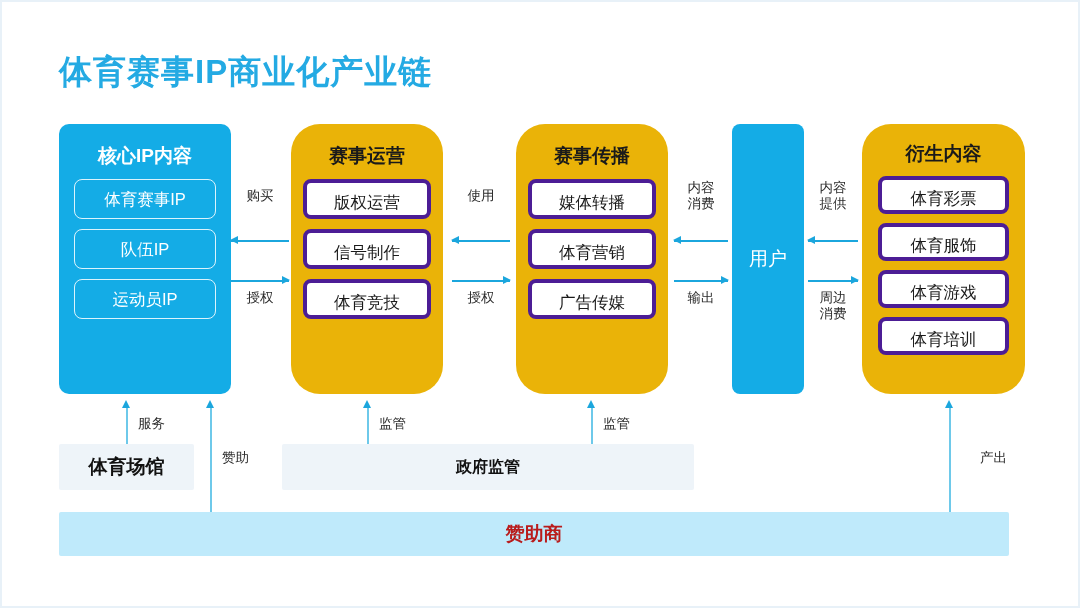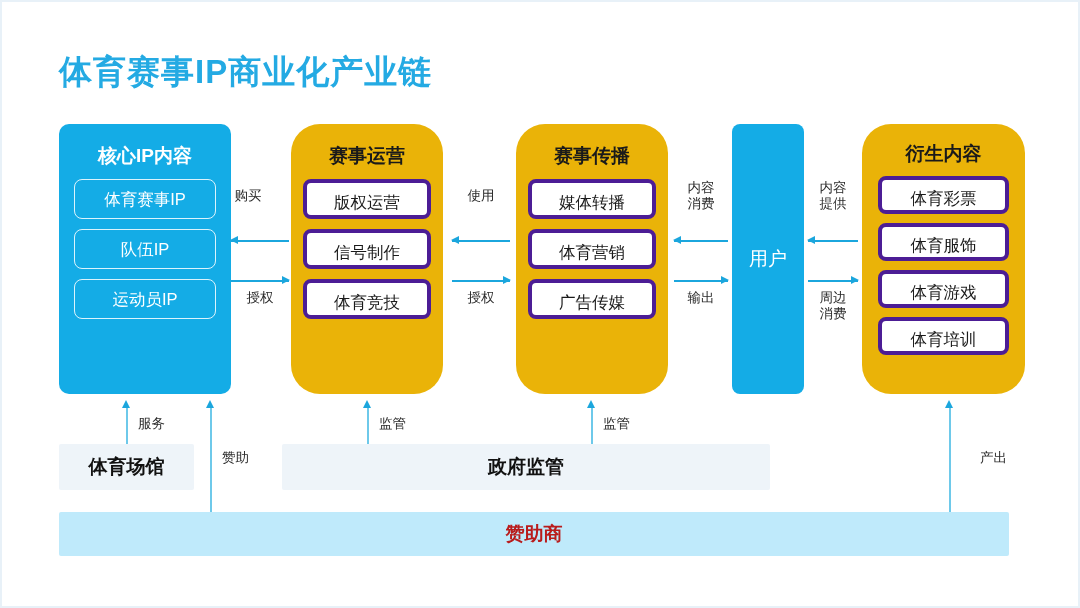--- a/index.html
+++ b/index.html
@@ -162,22 +162,22 @@
     align-items: center;
     justify-content: center;
     font-weight: bold;
     white-space: nowrap;
   }
   #bar-venue {
     left: 57px; top: 442px; width: 135px; height: 46px;
     background: #eef4f9; color: #111111; font-size: 19px;
   }
   #bar-gov {
-    left: 280px; top: 442px; width: 488px; height: 46px;
-    background: #eef4f9; color: #111111; font-size: 19px;
+    left: 280px; top: 442px; width: 412px; height: 46px;
+    background: #eef4f9; color: #111111; font-size: 16px;
   }
   #bar-sponsor {
     left: 57px; top: 510px; width: 950px; height: 44px;
     background: #bfeafb; color: #b91c1c; font-size: 19px;
   }
 </style>
 </head>
 <body>
 
 <div id="page">
@@ -211,21 +211,21 @@
 
   <div class="col light" id="col-deriv">
     <div class="col-title">衍生内容</div>
     <div class="item">体育彩票</div>
     <div class="item">体育服饰</div>
     <div class="item">体育游戏</div>
     <div class="item">体育培训</div>
   </div>
 
   <div class="harrow left" style="left:229px; top:238px; width:58px;"></div>
-  <div class="flow-label" style="left:217px; top:186px; width:58px;">购买</div>
+  <div class="flow-label" style="left:229px; top:186px; width:58px;">购买</div>
   <div class="harrow right" style="left:229px; top:278px; width:58px;"></div>
   <div class="flow-label" style="left:229px; top:288px; width:58px;">授权</div>
 
   <div class="harrow left" style="left:450px; top:238px; width:58px;"></div>
   <div class="flow-label" style="left:450px; top:186px; width:58px;">使用</div>
   <div class="harrow right" style="left:450px; top:278px; width:58px;"></div>
   <div class="flow-label" style="left:450px; top:288px; width:58px;">授权</div>
 
   <div class="harrow left" style="left:672px; top:238px; width:54px;"></div>
   <div class="flow-label" style="left:672px; top:178px; width:54px;">内容

